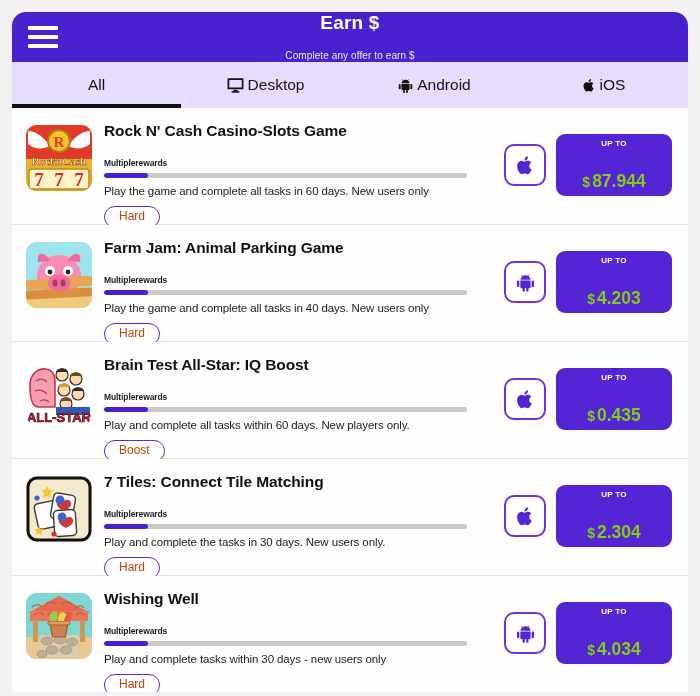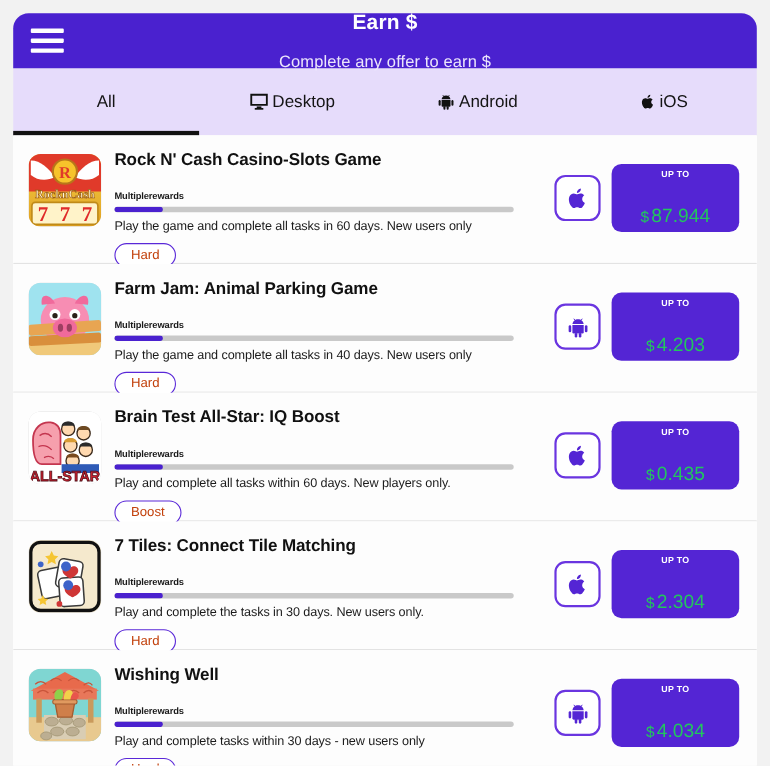--- a/index.html
+++ b/index.html
@@ -52,28 +52,28 @@
   .header-text { text-align: center; line-height: 1; }
   .header-title {
     color: #ffffff;
     font-size: 19px;
     font-weight: bold;
     letter-spacing: 0.2px;
     margin-bottom: 19px;
   }
   .header-sub {
     color: #ece6fb;
-    font-size: 15px;
+    font-size: 10px;
     letter-spacing: 0.1px;
   }
 
   
   .tabs {
     background: #e6dcfb;
-    height: 61px;
+    height: 46px;
     display: flex;
     align-items: stretch;
     border-bottom: 0;
   }
   .tab {
     flex: 1;
     display: flex;
     align-items: center;
     justify-content: center;
     gap: 4px;
@@ -214,23 +214,23 @@
   }
   .reward-upto {
     color: #ffffff;
     font-size: 8px;
     font-weight: bold;
     letter-spacing: 0.3px;
     line-height: 1;
     margin-bottom: 1px;
   }
   .reward-amount {
-    color: #22c55e;
+    color: #84cc16;
     font-size: 17.5px;
-    font-weight: normal;
+    font-weight: bold;
     line-height: 1;
     white-space: nowrap;
     margin-top: 24px;
   }
   .reward-amount .cur { font-size: 14px; margin-right: 2px; }
 </style>
 </head>
 <body>
 
 <div id="app">

